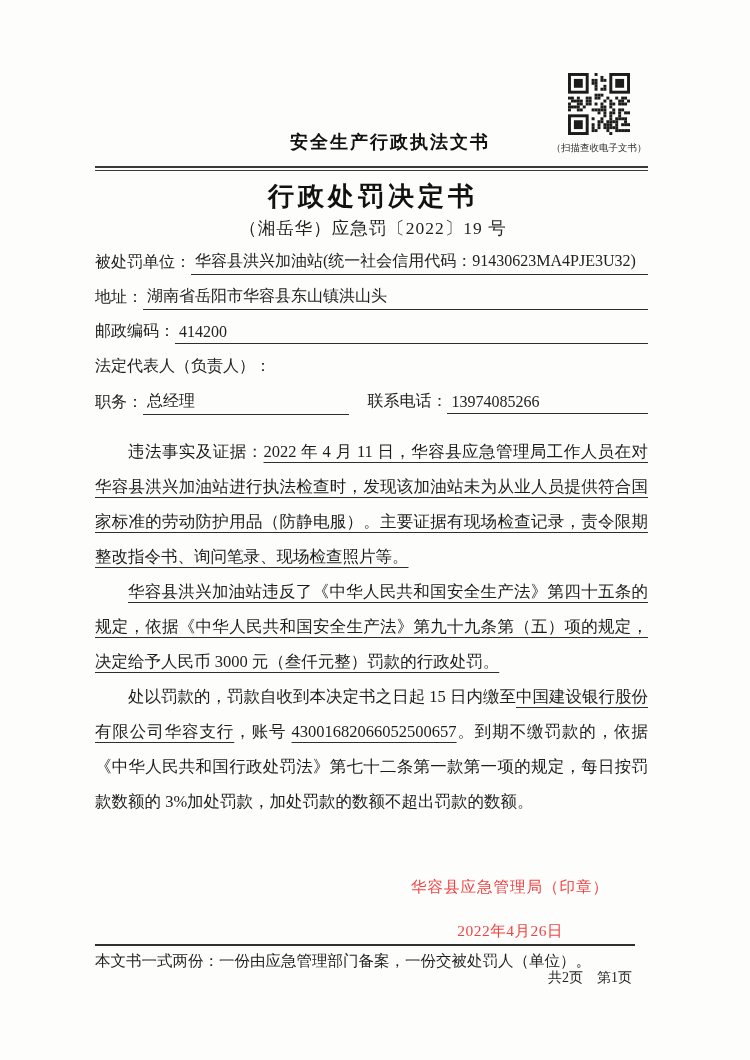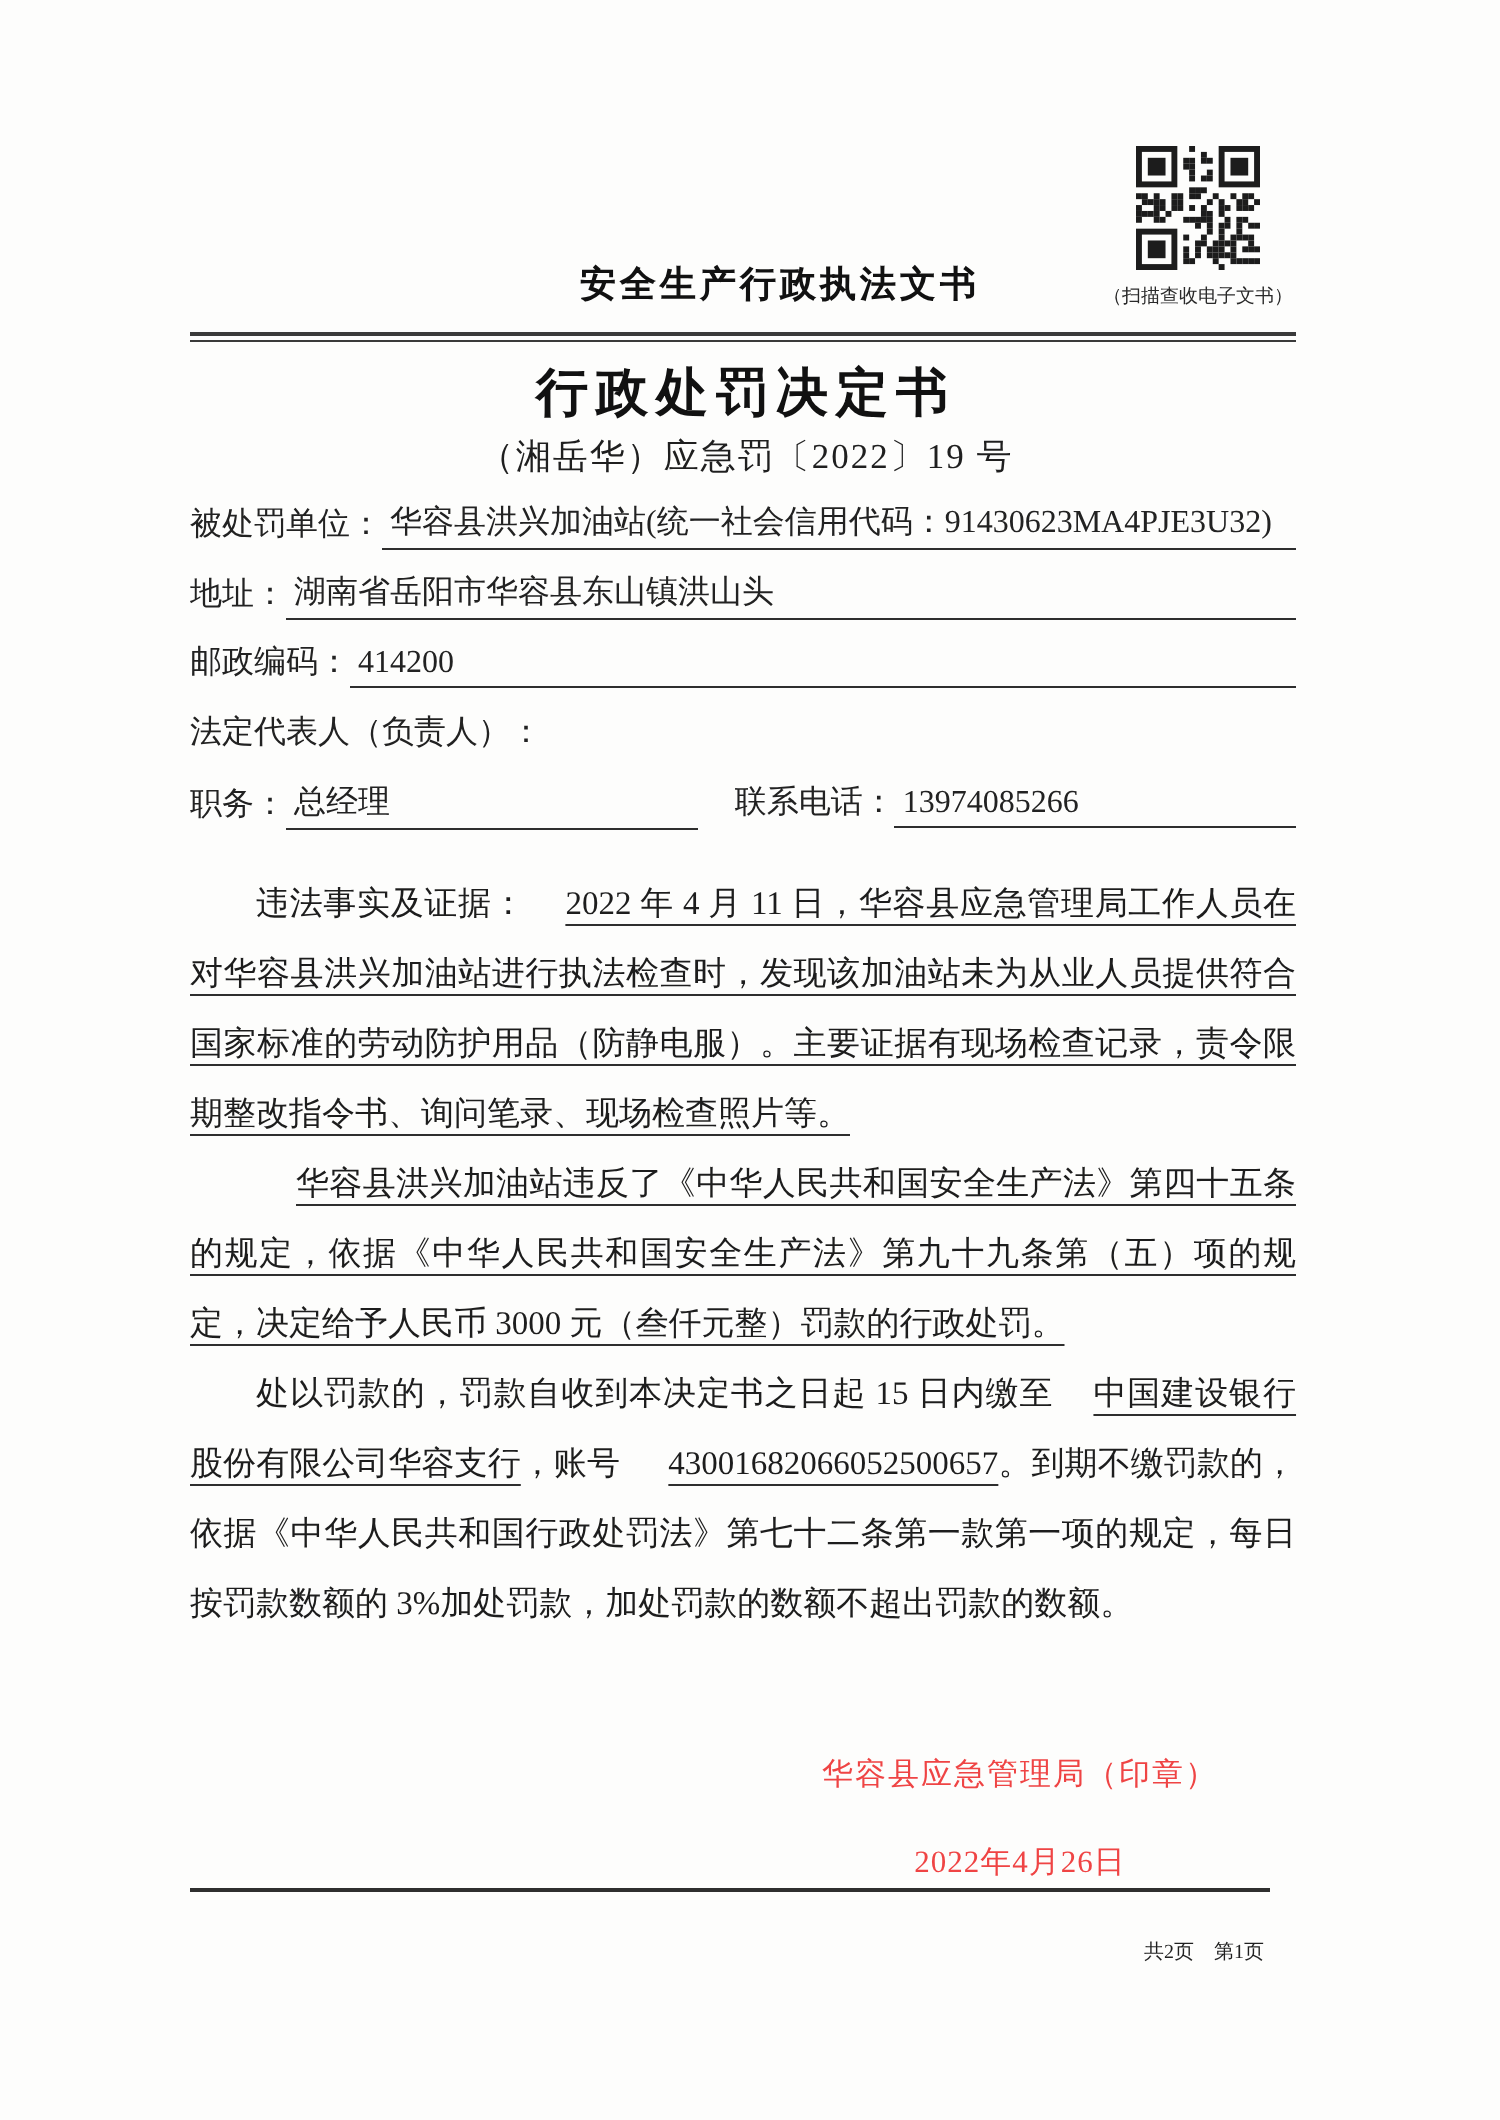--- a/index.html
+++ b/index.html
@@ -47,29 +47,29 @@
     position:relative;flex:1;white-space:nowrap;overflow:hidden;
     border-bottom:1.4px solid #2e2e2e;padding:0 2px 2px 4px;
   }
   .stray{position:absolute;left:71%;bottom:2px;font-size:14px;color:#333;}
   
   .body-text{
     position:absolute;top:434px;left:95px;width:553px;
     font-size:16.5px;line-height:35px;text-align:justify;color:#1d1d1d;
   }
   .body-text p{margin:0;text-indent:2em;}
-  .u{text-decoration:underline;text-underline-offset:5px;text-decoration-thickness:1.3px;text-decoration-color:#2e2e2e;margin-left:20px;}
+  .u{text-decoration:underline;text-underline-offset:5px;text-decoration-thickness:1.3px;text-decoration-color:#2e2e2e;}
   
   .signature{position:absolute;top:877px;left:390px;width:240px;text-align:center;font-size:15.5px;color:#ef4444;}
   .signature .authority{letter-spacing:1px;}
   .signature .issue-date{margin-top:23px;letter-spacing:0.5px;}
   
   .footer-line{position:absolute;top:944px;left:95px;width:540px;border-top:2.5px solid #2f2f2f;}
   .footer-note{position:absolute;top:951px;left:95px;width:540px;font-size:15.5px;color:#1f1f1f;}
-  .page-info{position:absolute;top:969px;left:95px;width:537px;text-align:right;font-size:10px;color:#1f1f1f;}
+  .page-info{position:absolute;top:969px;left:95px;width:537px;text-align:right;font-size:14px;color:#1f1f1f;}
 </style>
 </head>
 <body>
 
 <div class="page">
 
   <div class="qr-block">
     <svg id="qr-svg" viewBox="0 0 63 63">
         <rect x="27" y="0" width="3" height="3" fill="#1c1c1c"></rect>
         <rect x="33" y="3" width="3" height="3" fill="#1c1c1c"></rect>
@@ -248,15 +248,16 @@
       <p><span class="u">华容县洪兴加油站违反了《中华人民共和国安全生产法》第四十五条的规定，依据《中华人民共和国安全生产法》第九十九条第（五）项的规定，决定给予人民币 3000 元（叁仟元整）罚款的行政处罚。</span></p>
       <p><span>处以罚款的，罚款自收到本决定书之日起 15 日内缴至</span><span class="u">中国建设银行股份有限公司华容支行</span><span>，账号 </span><span class="u">43001682066052500657</span><span>。到期不缴罚款的，依据《中华人民共和国行政处罚法》第七十二条第一款第一项的规定，每日按罚款数额的 3%加处罚款，加处罚款的数额不超出罚款的数额。</span></p>
     </div>
 
   <div class="signature">
     <div class="authority">华容县应急管理局（印章）</div>
     <div class="issue-date">2022年4月26日</div>
   </div>
 
   <div class="footer-line"></div>
+  <div class="footer-note">本文书一式两份：一份由应急管理部门备案，一份交被处罚人（单位）。</div>
   <div class="page-info">共2页　第1页</div>
 
 </div>
 
 </body></html>

